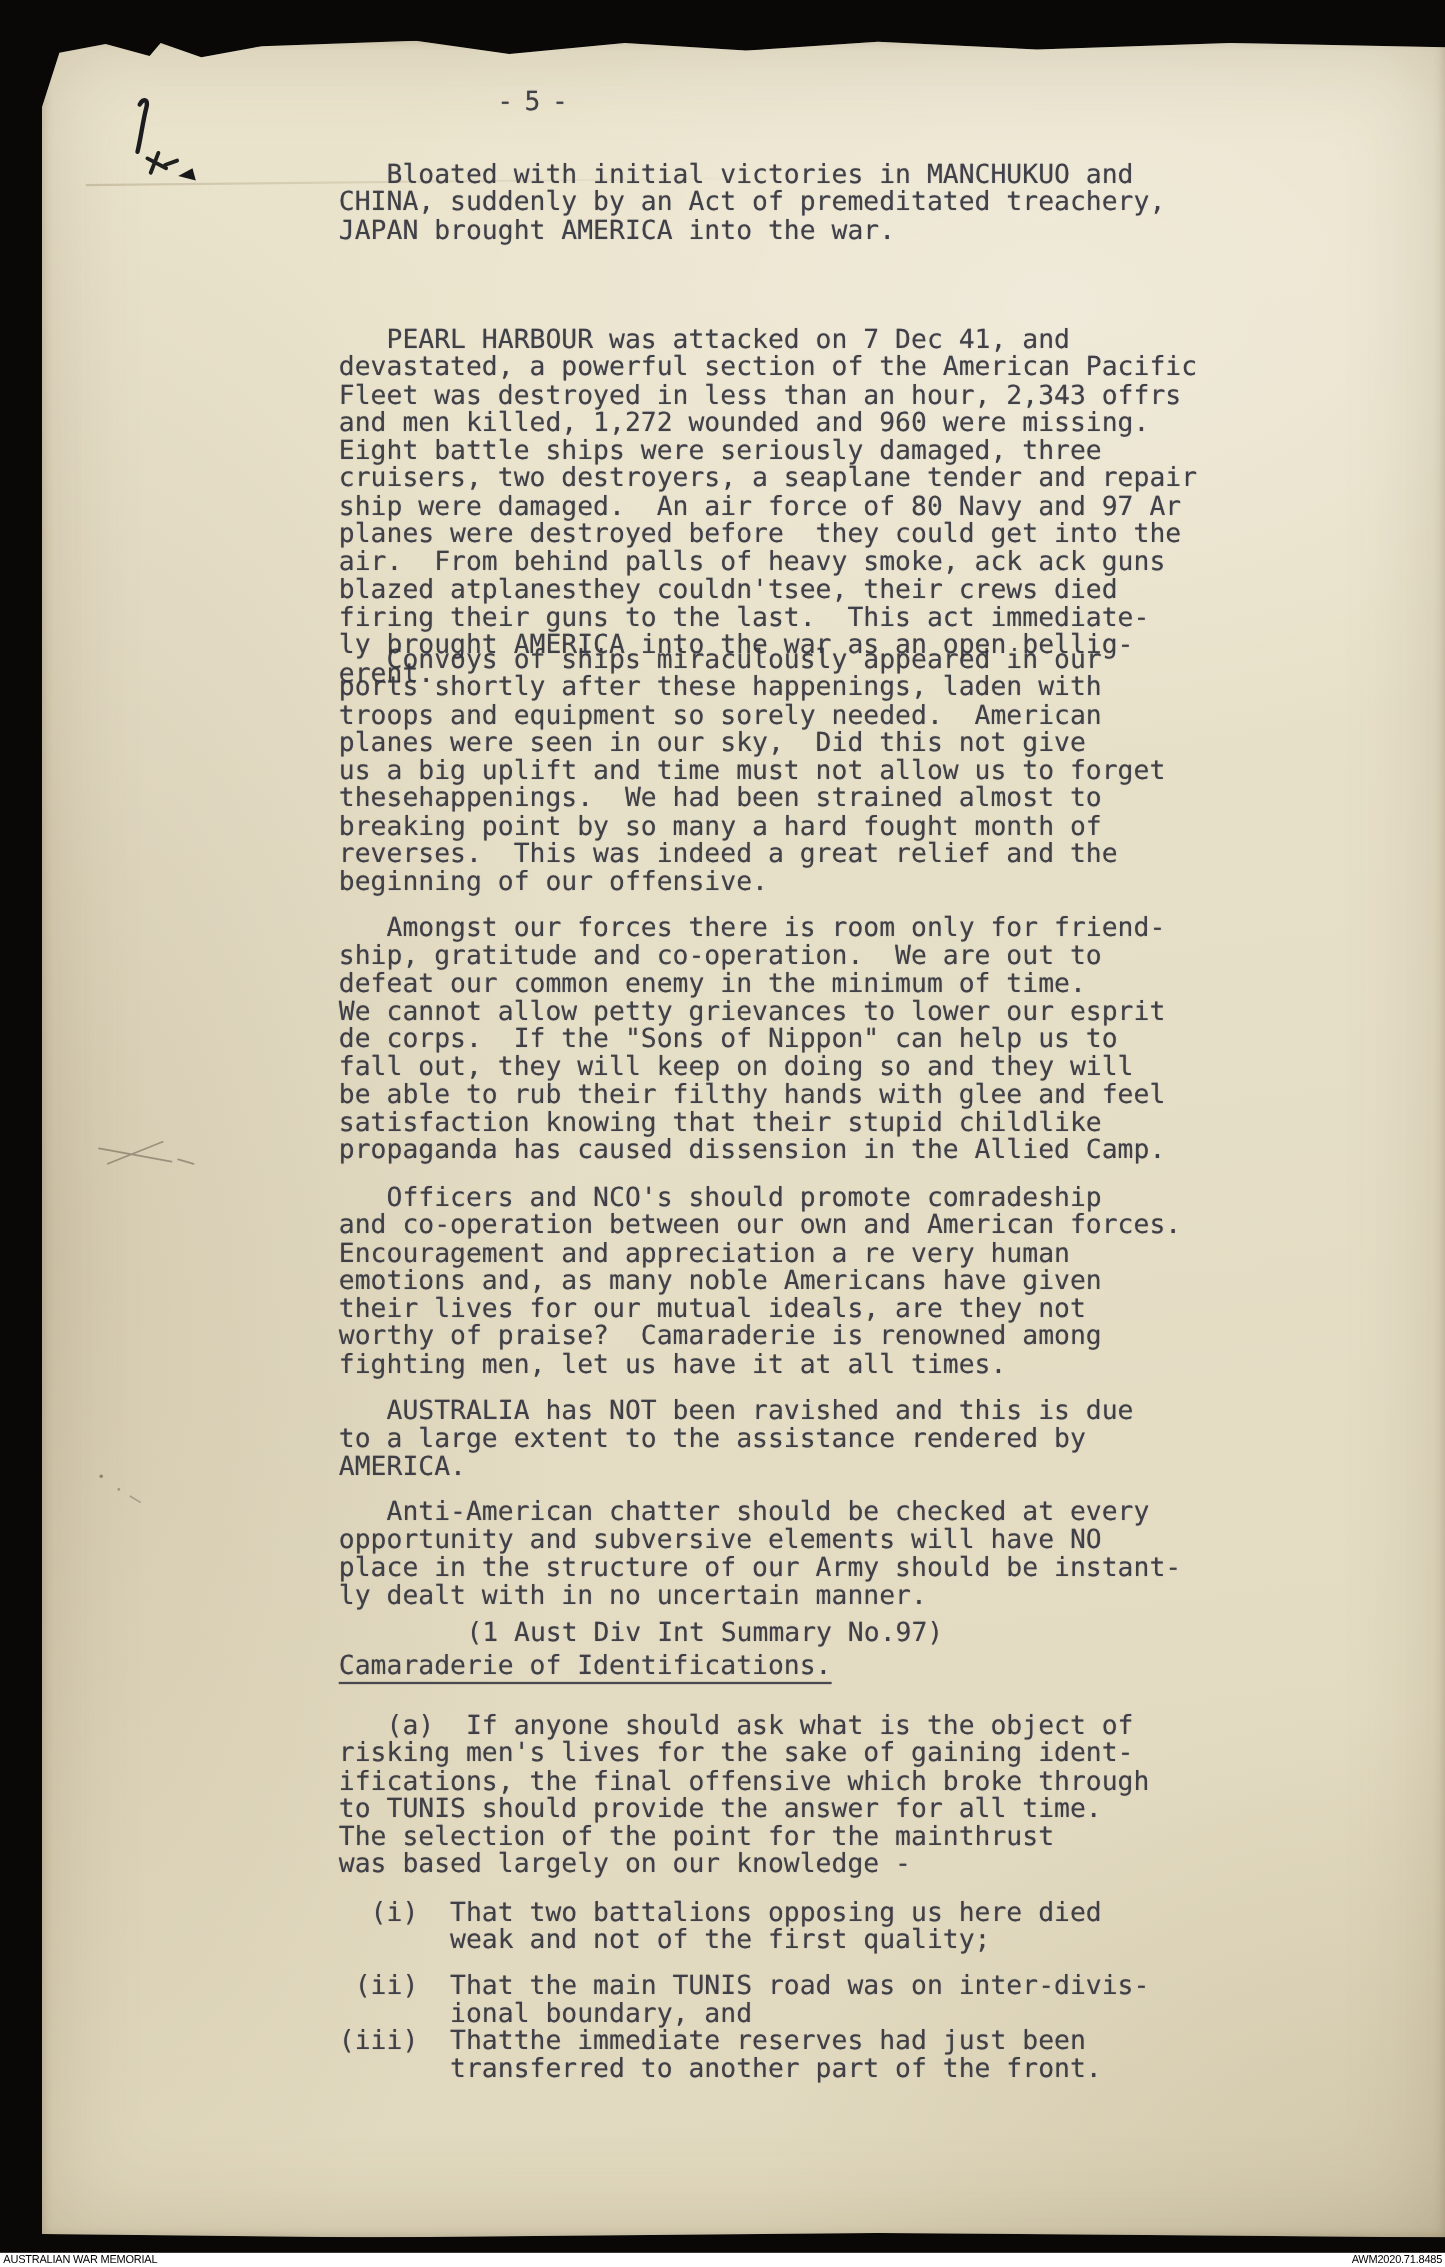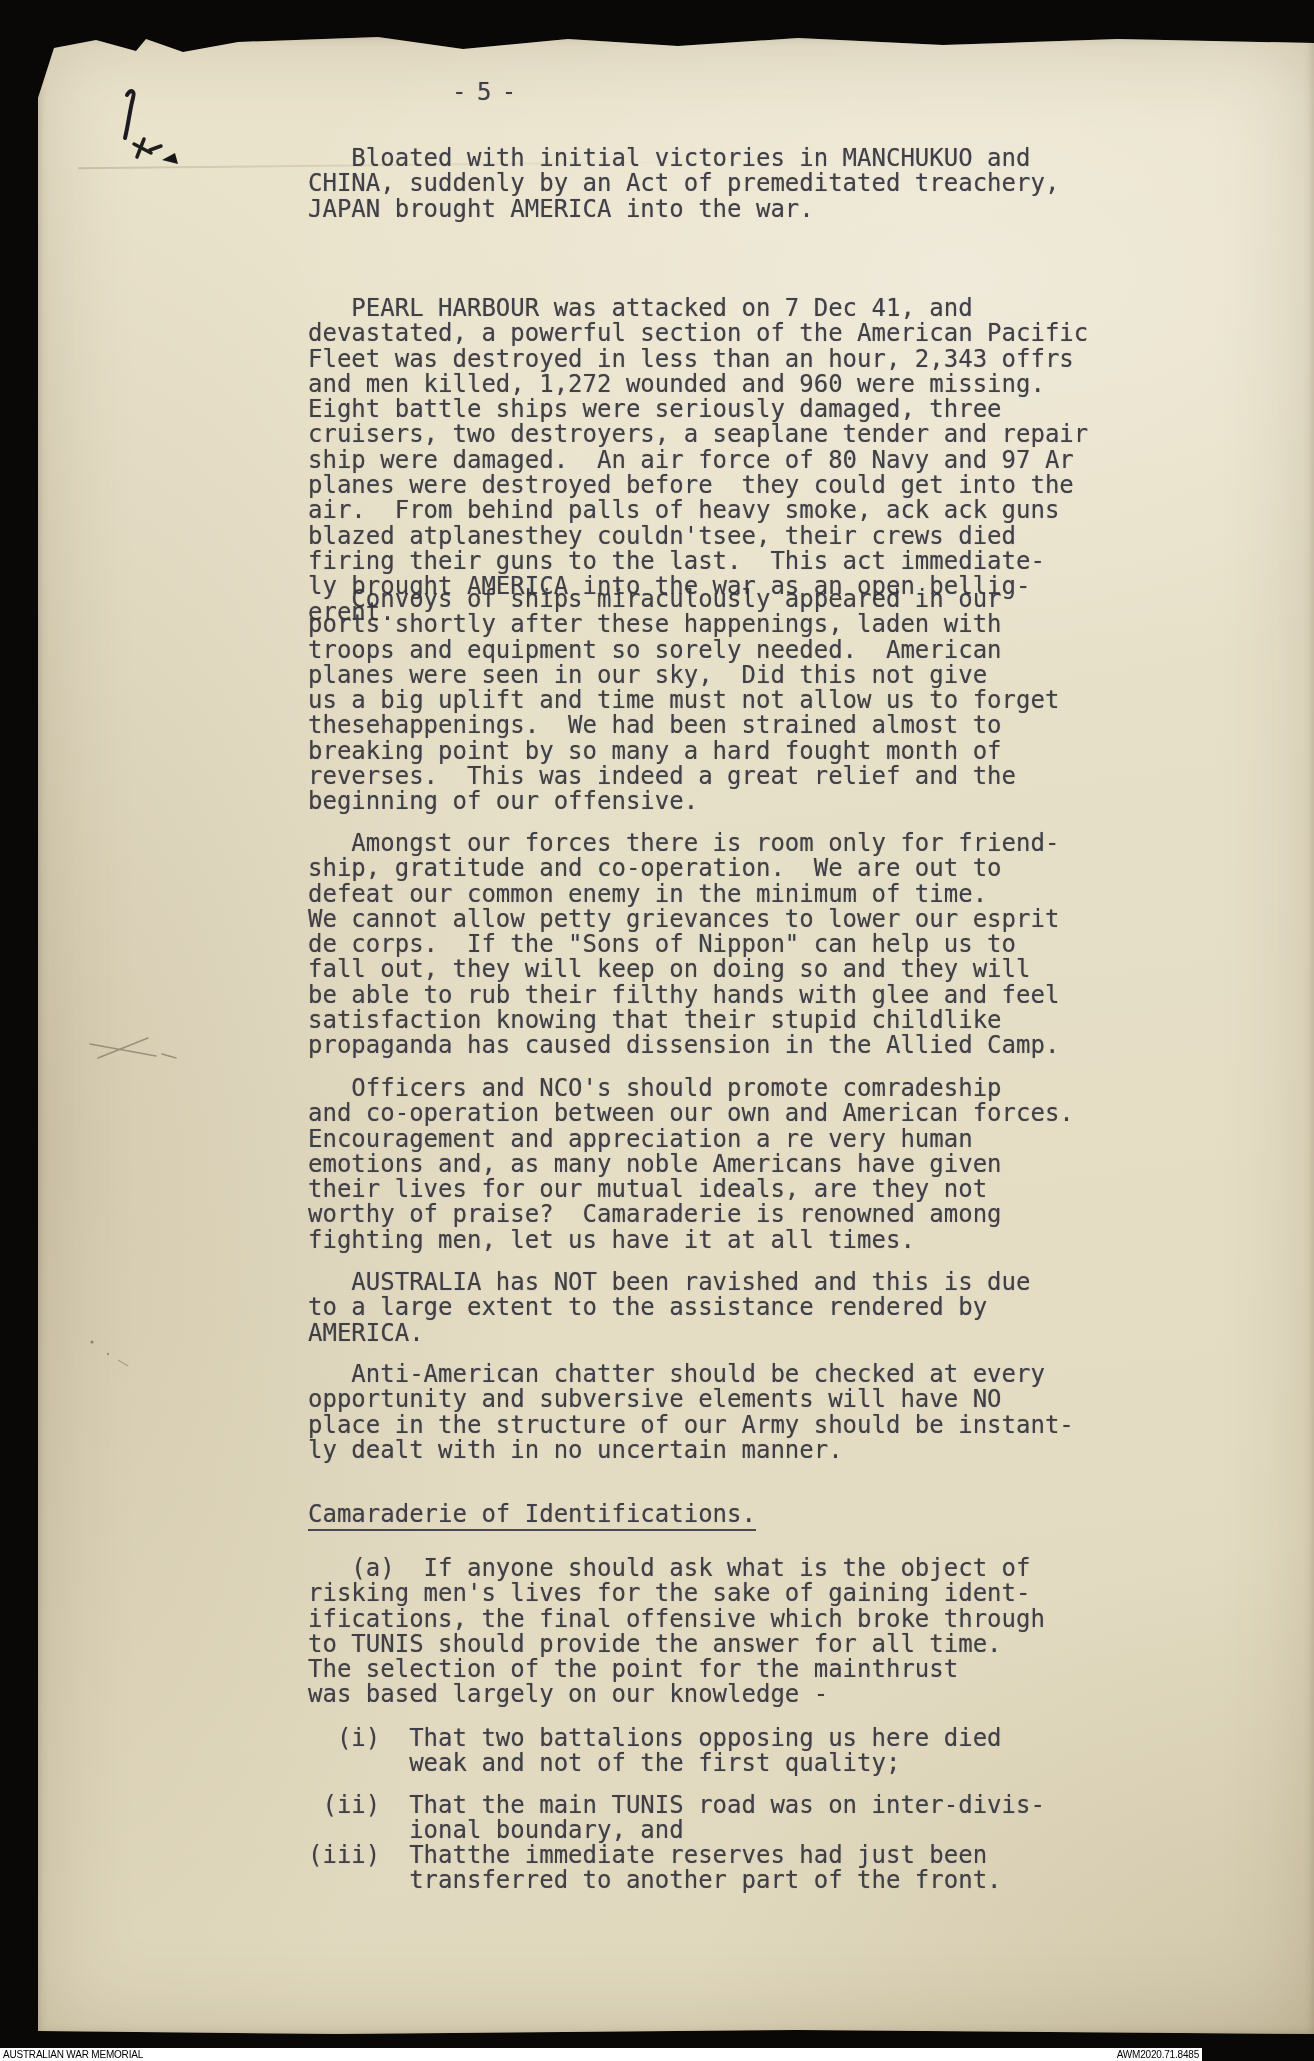--- a/index.html
+++ b/index.html
@@ -56,21 +56,21 @@
     text-decoration-color:rgba(48,48,60,.85);
     text-underline-offset:7px;
   }
   .p8{left:308px;top:1556px;}
   .item-i{left:308px;top:1726px;}
   .item-ii{left:308px;top:1793px;}
   .item-iii{left:308px;top:1843px;}
   .marks{position:absolute;}
   
   .footer-strip{
-    position:absolute;left:0;bottom:0;width:1202px;height:13px;
+    position:absolute;left:0;bottom:0;width:1314px;height:13px;
     background:#ffffff;
     display:flex;justify-content:space-between;align-items:center;
     box-sizing:border-box;padding:0 3px;
   }
   .footer-strip span{
     font-family:"Liberation Sans", sans-serif;
     font-size:10px;line-height:10px;color:#000;
     letter-spacing:-0.2px;
     transform:scaleY(1.05);
   }
@@ -141,20 +141,21 @@
 their lives for our mutual ideals, are they not
 worthy of praise?  Camaraderie is renowned among
 fighting men, let us have it at all times.</div>
   <div class="typed p6">   AUSTRALIA has NOT been ravished and this is due
 to a large extent to the assistance rendered by
 AMERICA.</div>
   <div class="typed p7">   Anti-American chatter should be checked at every
 opportunity and subversive elements will have NO
 place in the structure of our Army should be instant-
 ly dealt with in no uncertain manner.</div>
+  <div class="typed citation">(1 Aust Div Int Summary No.97)</div>
   <div class="typed heading">Camaraderie of Identifications.</div>
   <div class="typed p8">   (a)  If anyone should ask what is the object of
 risking men's lives for the sake of gaining ident-
 ifications, the final offensive which broke through
 to TUNIS should provide the answer for all time.
 The selection of the point for the mainthrust
 was based largely on our knowledge -</div>
   <div class="typed item-i">  (i)  That two battalions opposing us here died
        weak and not of the first quality;</div>
   <div class="typed item-ii"> (ii)  That the main TUNIS road was on inter-divis-

